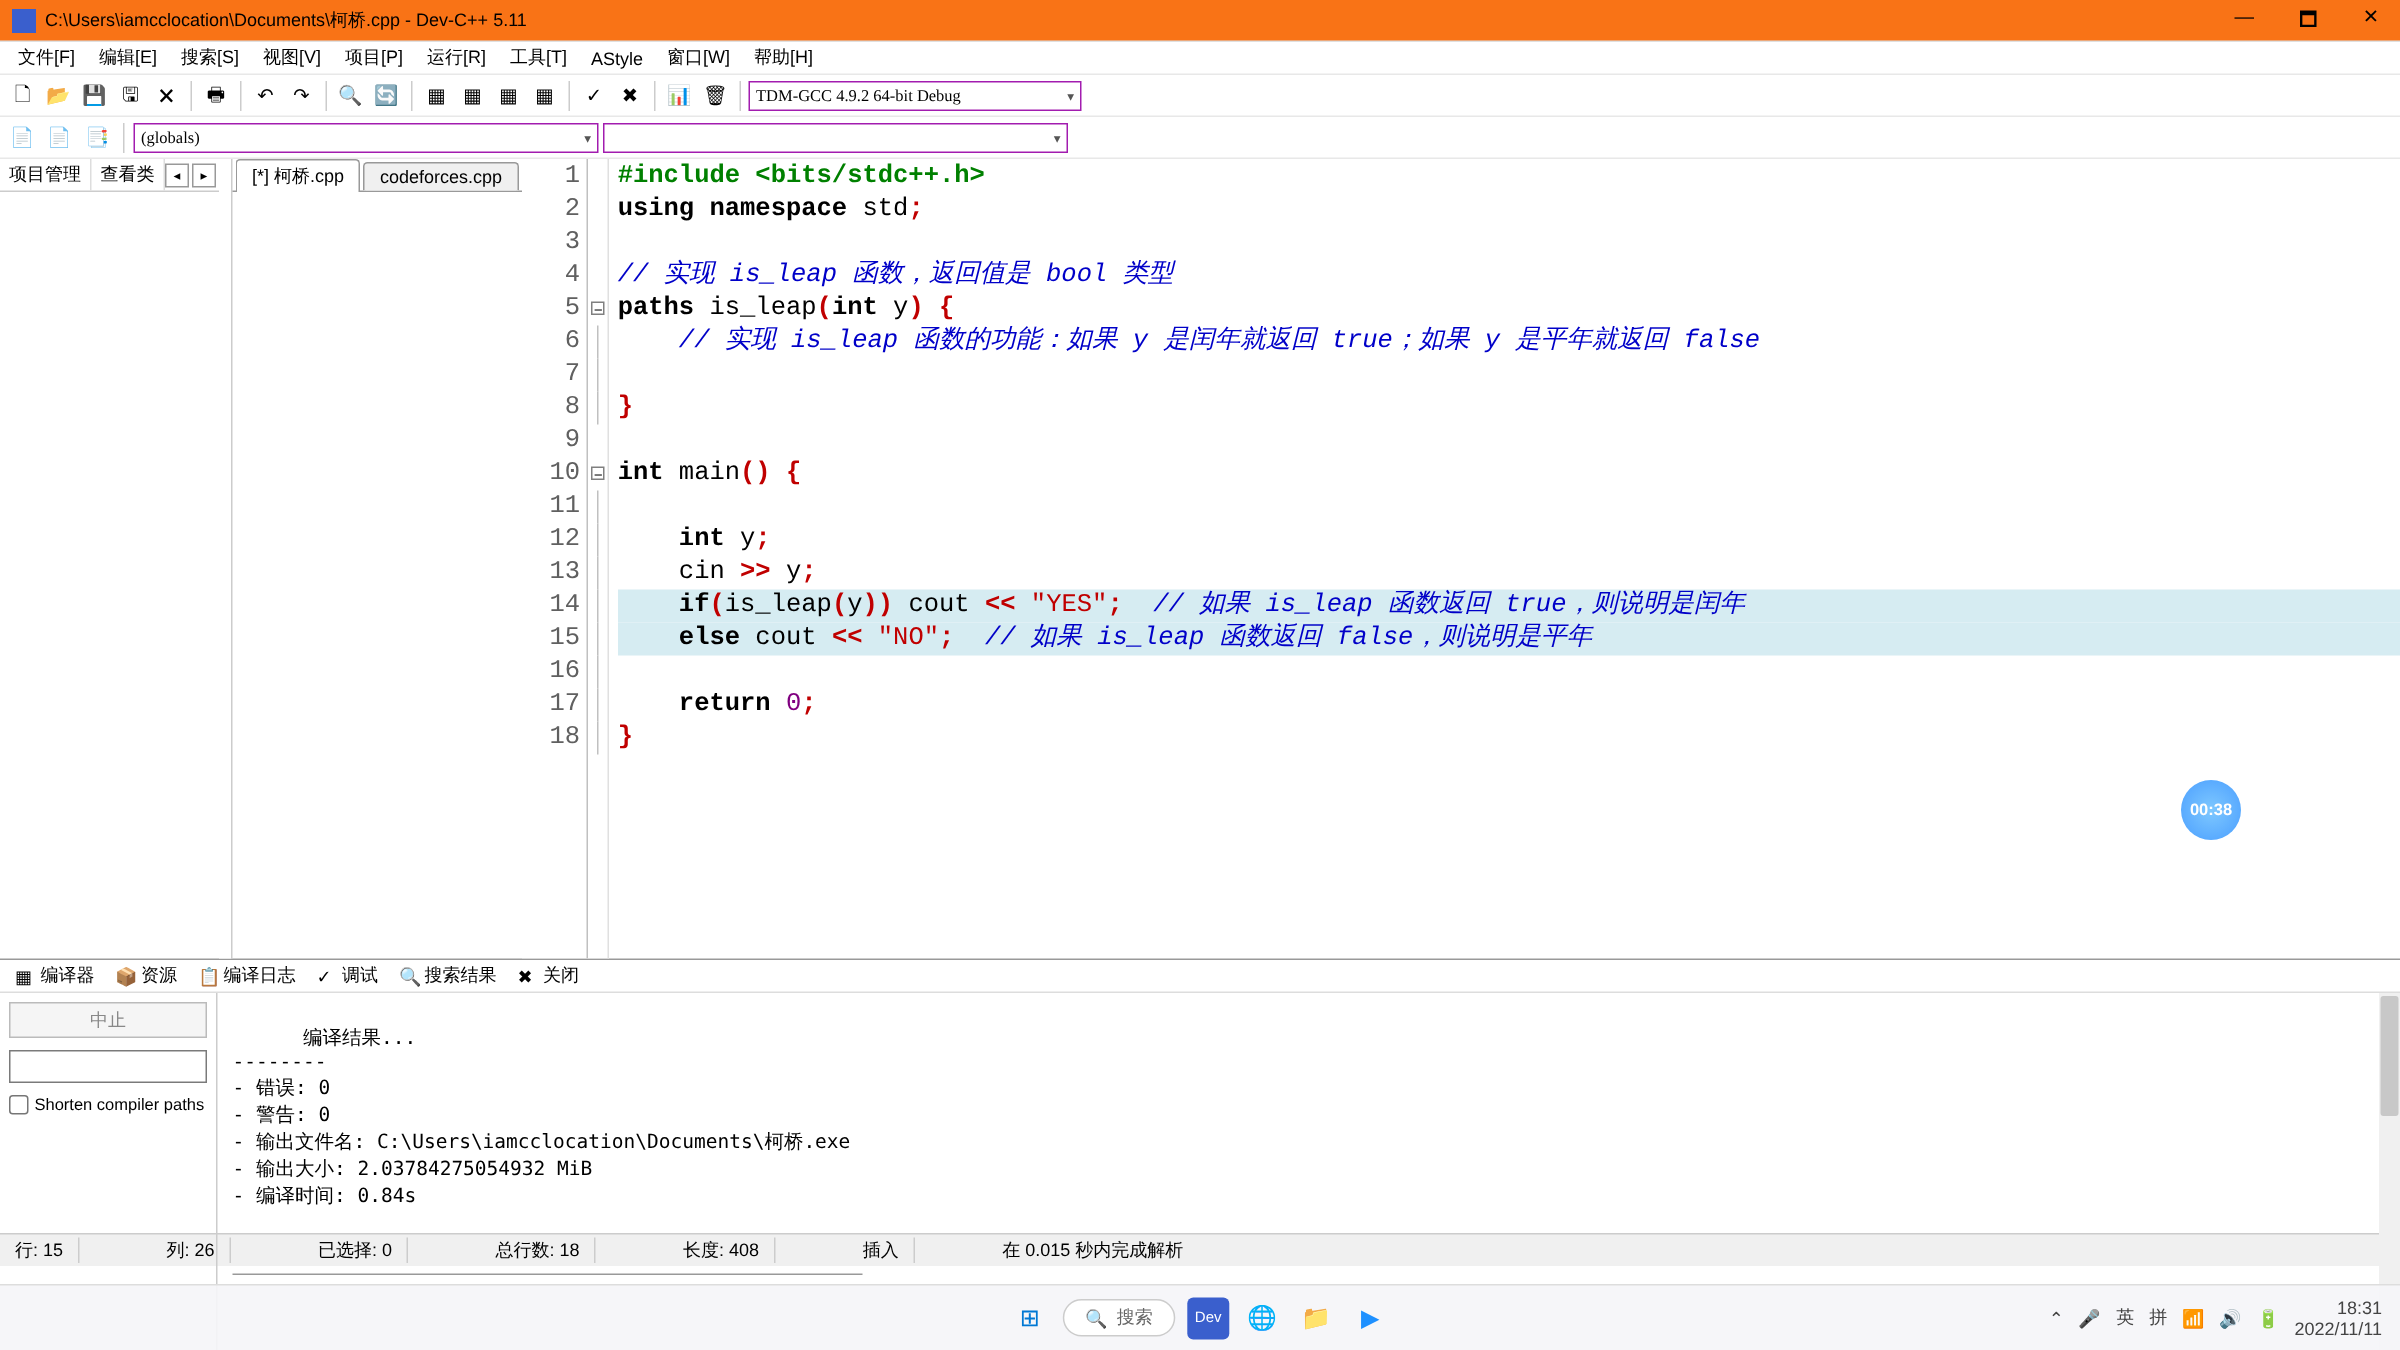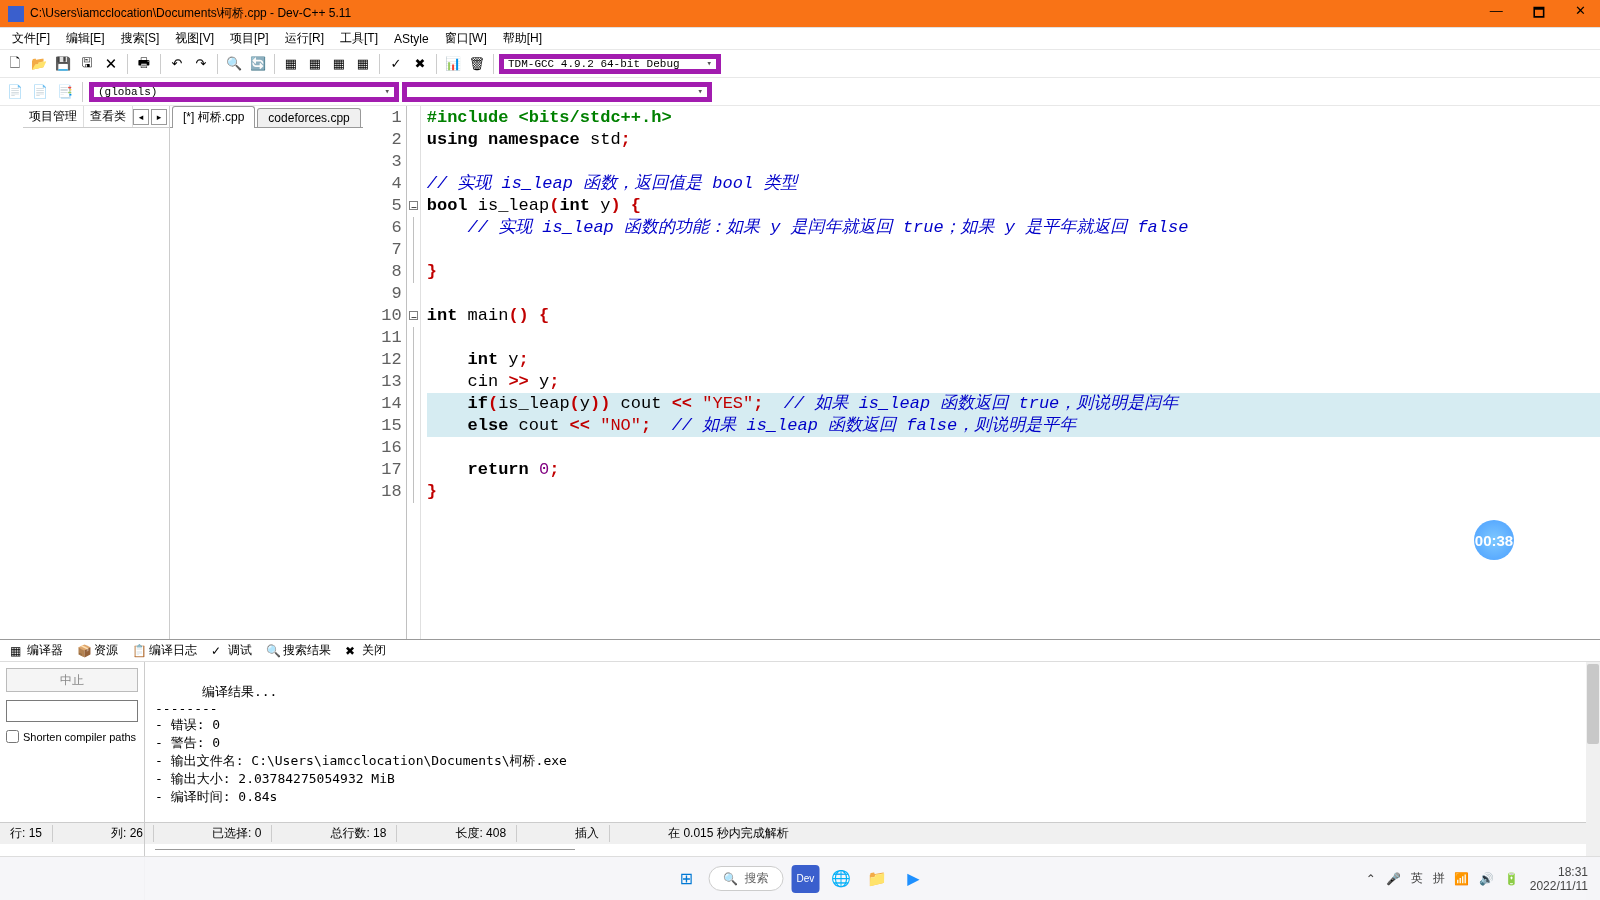--- a/index.html
+++ b/index.html
@@ -7,25 +7,25 @@
 .titlebar { height: 28px; background: #f97316; display: flex; align-items: center; padding: 0 8px; border-bottom: 1px solid #e0e0e0; }
 .titlebar-icon { width: 16px; height: 16px; background: #3a5fcd; margin-right: 6px; }
 .titlebar-text { flex: 1; font-size: 12px; color: #000; }
 .titlebar-controls { display: flex; gap: 18px; }
 .titlebar-controls span { cursor: default; font-size: 13px; padding: 2px 6px; }
 .menubar { height: 22px; display: flex; align-items: center; padding: 0 4px; gap: 0; border-bottom: 1px solid #e8e8e8; }
 .menubar-item { padding: 2px 8px; cursor: default; font-size: 12px; }
 .toolbar { height: 28px; display: flex; align-items: center; padding: 2px 4px; gap: 2px; border-bottom: 1px solid #e8e8e8; }
 .tb-btn { width: 22px; height: 22px; border: 1px solid transparent; display: flex; align-items: center; justify-content: center; cursor: default; font-size: 13px; }
 .tb-sep { width: 1px; height: 20px; background: #ccc; margin: 0 3px; }
-.tb-combo { border: 5px solid #a21caf; height: 20px; padding: 0 4px; font-size: 11px; font-family: Liberation Mono, monospace; display: flex; align-items: center; background: #fff; }
+.tb-combo { border: 1px solid #a21caf; height: 20px; padding: 0 4px; font-size: 11px; font-family: Liberation Serif, serif; display: flex; align-items: center; background: #fff; }
 .tb-combo::after { content: "▾"; margin-left: auto; color: #555; font-size: 9px; }
 .toolbar2 { height: 28px; display: flex; align-items: center; padding: 2px 4px; gap: 3px; border-bottom: 1px solid #e8e8e8; }
 .main-area { display: flex; height: 533px; }
-.sidebar { width: 170px; border-right: 1px solid #ccc; display: flex; flex-direction: column; align-items: flex-end; }
+.sidebar { width: 155px; border-right: 1px solid #ccc; display: flex; flex-direction: row; }
 .sidebar-tabs { display: flex; align-items: center; height: 22px; border-bottom: 1px solid #ccc; }
 .sidebar-tab { padding: 2px 6px; font-size: 12px; border-right: 1px solid #ddd; }
 .sidebar-nav { display: flex; gap: 2px; margin-left: auto; padding-right: 2px; }
 .sidebar-nav-btn { width: 16px; height: 16px; border: 1px solid #999; font-size: 9px; display: flex; align-items: center; justify-content: center; }
 .sidebar-body { flex: 1; background: #fff; }
 .editor-area { flex: 1; display: flex; flex-direction: row; }
 .filetabs { height: 22px; display: flex; align-items: flex-end; border-bottom: 1px solid #999; padding-left: 2px; }
 .filetab { border: 1px solid #999; border-bottom: none; padding: 2px 10px; font-size: 12px; background: #f0f0f0; margin-right: 2px; border-radius: 3px 3px 0 0; }
 .filetab.active { background: #fff; position: relative; top: 1px; }
 .code-area { flex: 1; display: flex; font-family: Consolas, "Courier New", monospace; font-size: 17px; line-height: 22px; overflow: hidden; }
@@ -57,21 +57,21 @@
 .compile-out { flex: 1; font-family: Consolas, "SimSun", monospace; font-size: 13px; padding: 6px 10px; white-space: pre; overflow: auto; position: relative; }
 .compile-out hr { border: none; border-top: 1px solid #999; width: 420px; margin-top: 28px; }
 .statusbar { height: 22px; display: flex; align-items: center; border-top: 1px solid #ccc; font-size: 12px; background: #f0f0f0; gap: 48px; }
 .status-seg { padding: 0 10px; border-right: 1px solid #ccc; display: flex; gap: 8px; }
 .taskbar { position: fixed; bottom: 0; left: 0; right: 0; height: 44px; background: rgba(245,245,248,0.92); border-top: 1px solid #ddd; display: flex; align-items: center; }
 .taskbar-center { position: absolute; left: 50%; transform: translateX(-50%); display: flex; align-items: center; gap: 8px; }
 .tb-icon { width: 28px; height: 28px; border-radius: 4px; display: flex; align-items: center; justify-content: center; font-size: 16px; }
 .searchpill { display: flex; align-items: center; gap: 6px; border: 1px solid #ccc; border-radius: 16px; padding: 3px 14px; background: #fff; font-size: 12px; color: #666; }
 .tray { margin-left: auto; display: flex; align-items: center; gap: 10px; padding-right: 12px; font-size: 12px; color: #444; }
 .clock { text-align: right; line-height: 14px; }
-.timer-badge { position: fixed; top: 520px; right: 86px; width: 40px; height: 40px; border-radius: 50%; background: radial-gradient(circle,#7ec8ff,#4a9eff); color: #fff; display: flex; align-items: center; justify-content: center; font-size: 15px; font-weight: bold; }
+.timer-badge { position: fixed; top: 520px; right: 106px; width: 40px; height: 40px; border-radius: 50%; background: radial-gradient(circle,#7ec8ff,#4a9eff); color: #fff; display: flex; align-items: center; justify-content: center; font-size: 11px; font-weight: bold; }
 .scroll-track { position: absolute; right: 0; top: 0; bottom: 0; width: 14px; background: #f0f0f0; }
 .scroll-thumb { position: absolute; right: 1px; top: 2px; width: 12px; height: 80px; background: #c8c8c8; border-radius: 2px; }
 </style>
 </head>
 <body>
 
 <div class="titlebar">
   <div class="titlebar-icon"></div>
   <div class="titlebar-text">C:\Users\iamcclocation\Documents\柯桥.cpp - Dev-C++ 5.11</div>
   <div class="titlebar-controls">
@@ -215,21 +215,21 @@
           </div>
           <div class="fold-cell">
             <div class="fold-line"></div>
           </div>
         </div>
       <div class="code-lines">
           <div class="code-line"><span class="pp">#include &lt;bits/stdc++.h&gt;</span></div>
           <div class="code-line"><span class="kw">using</span> <span class="kw">namespace</span> std<span class="op">;</span></div>
           <div class="code-line"></div>
           <div class="code-line"><span class="cm">// 实现 is_leap 函数，返回值是 bool 类型</span></div>
-          <div class="code-line"><span class="kw">bool</span> is_leap<span class="op">(</span><span class="kw">int</span> y<span class="op">)</span> <span class="op">{</span></div>
+          <div class="code-line"><span class="kw">paths</span> is_leap<span class="op">(</span><span class="kw">int</span> y<span class="op">)</span> <span class="op">{</span></div>
           <div class="code-line">    <span class="cm">// 实现 is_leap 函数的功能：如果 y 是闰年就返回 true；如果 y 是平年就返回 false</span></div>
           <div class="code-line">    </div>
           <div class="code-line"><span class="op">}</span></div>
           <div class="code-line"></div>
           <div class="code-line"><span class="kw">int</span> main<span class="op">()</span> <span class="op">{</span></div>
           <div class="code-line"></div>
           <div class="code-line">    <span class="kw">int</span> y<span class="op">;</span></div>
           <div class="code-line">    cin <span class="op">&gt;&gt;</span> y<span class="op">;</span></div>
           <div class="code-line hl">    <span class="kw">if</span><span class="op">(</span>is_leap<span class="op">(</span>y<span class="op">))</span> cout <span class="op">&lt;&lt;</span> <span class="str">"YES"</span><span class="op">;</span>  <span class="cm">// 如果 is_leap 函数返回 true，则说明是闰年</span></div>
           <div class="code-line hl">    <span class="kw">else</span> cout <span class="op">&lt;&lt;</span> <span class="str">"NO"</span><span class="op">;</span>  <span class="cm">// 如果 is_leap 函数返回 false，则说明是平年</span></div>

